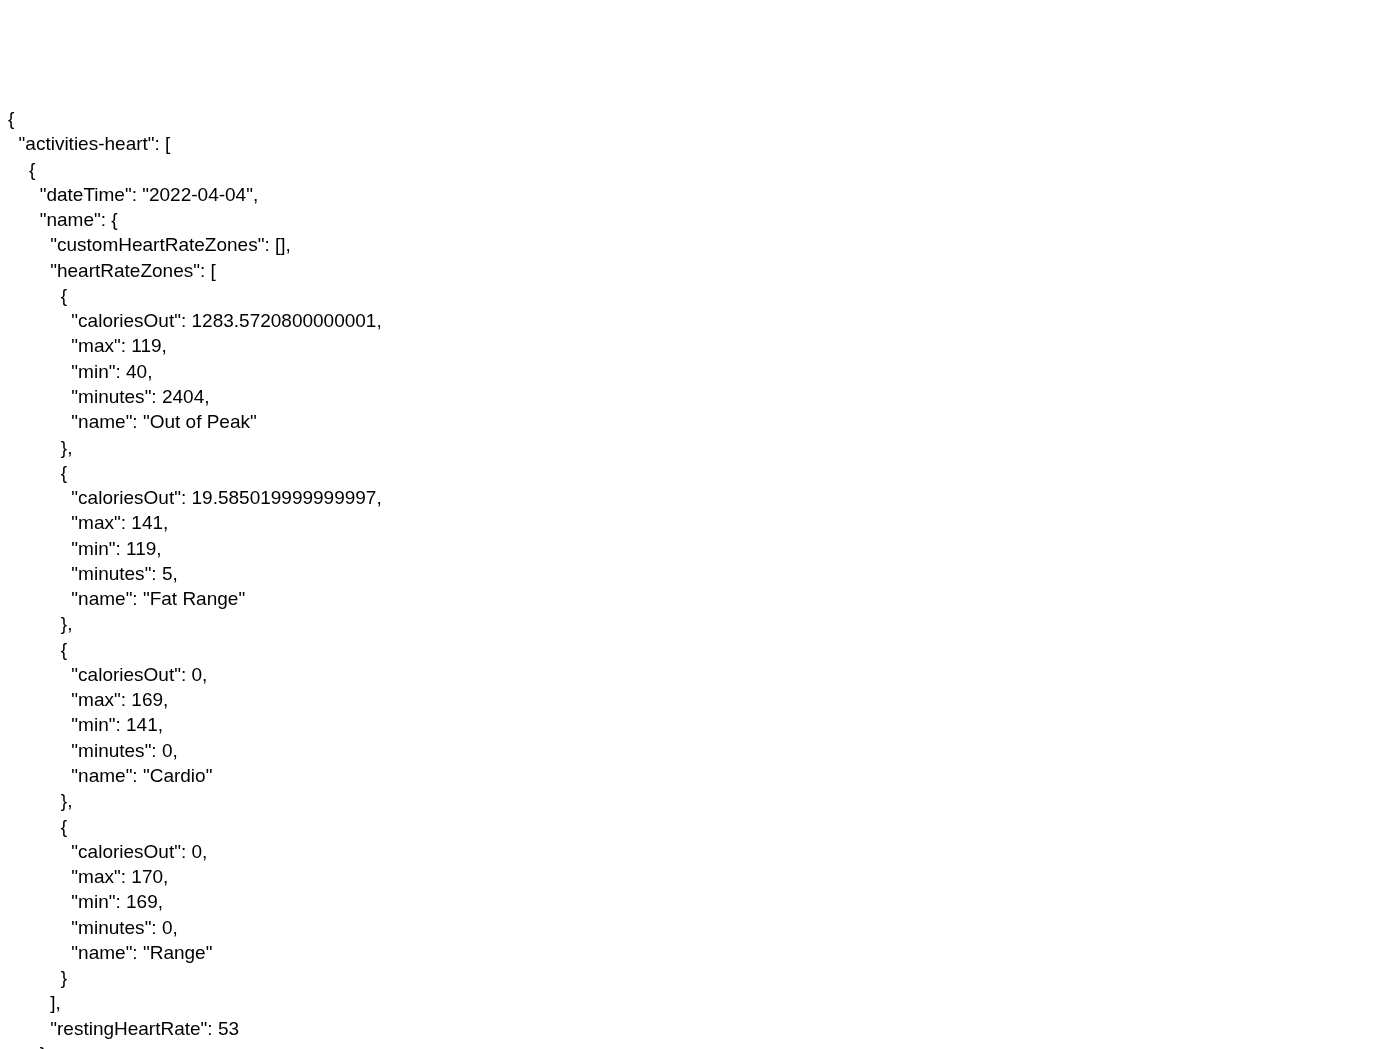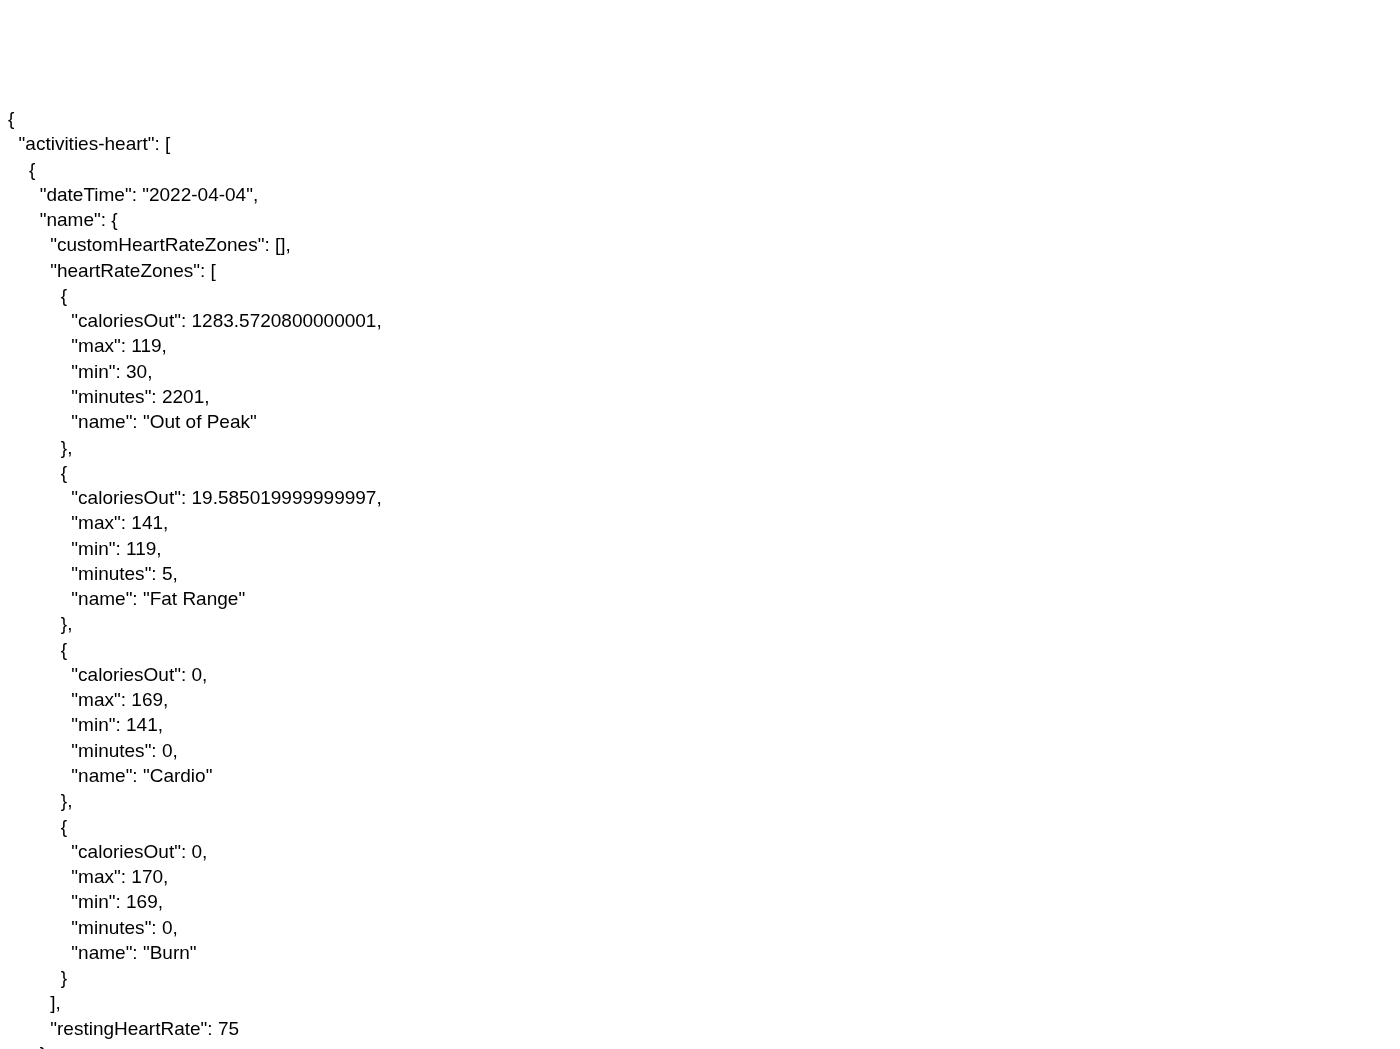--- a/index.html
+++ b/index.html
@@ -24,22 +24,22 @@
 <div class="json-content">{
   "<span>activities-heart</span>": [
     {
       "<span>dateTime</span>": "<span>2022-04-04</span>",
       "<span>name</span>": {
         "<span>customHeartRateZones</span>": [],
         "<span>heartRateZones</span>": [
           {
             "<span>caloriesOut</span>": <span>1283.5720800000001</span>,
             "<span>max</span>": <span>119</span>,
-            "<span>min</span>": <span>30</span>,
-            "<span>minutes</span>": <span>2201</span>,
+            "<span>min</span>": <span>40</span>,
+            "<span>minutes</span>": <span>2404</span>,
             "<span>name</span>": "<span>Out of Peak</span>"
           },
           {
             "<span>caloriesOut</span>": <span>19.585019999999997</span>,
             "<span>max</span>": <span>141</span>,
             "<span>min</span>": <span>119</span>,
             "<span>minutes</span>": <span>5</span>,
             "<span>name</span>": "<span>Fat Range</span>"
           },
           {
@@ -47,20 +47,20 @@
             "<span>max</span>": <span>169</span>,
             "<span>min</span>": <span>141</span>,
             "<span>minutes</span>": <span>0</span>,
             "<span>name</span>": "<span>Cardio</span>"
           },
           {
             "<span>caloriesOut</span>": <span>0</span>,
             "<span>max</span>": <span>170</span>,
             "<span>min</span>": <span>169</span>,
             "<span>minutes</span>": <span>0</span>,
-            "<span>name</span>": "<span>Burn</span>"
+            "<span>name</span>": "<span>Range</span>"
           }
         ],
-        "<span>restingHeartRate</span>": <span>75</span>
+        "<span>restingHeartRate</span>": <span>53</span>
       }</div>
 
 
 
 
 </body></html>

